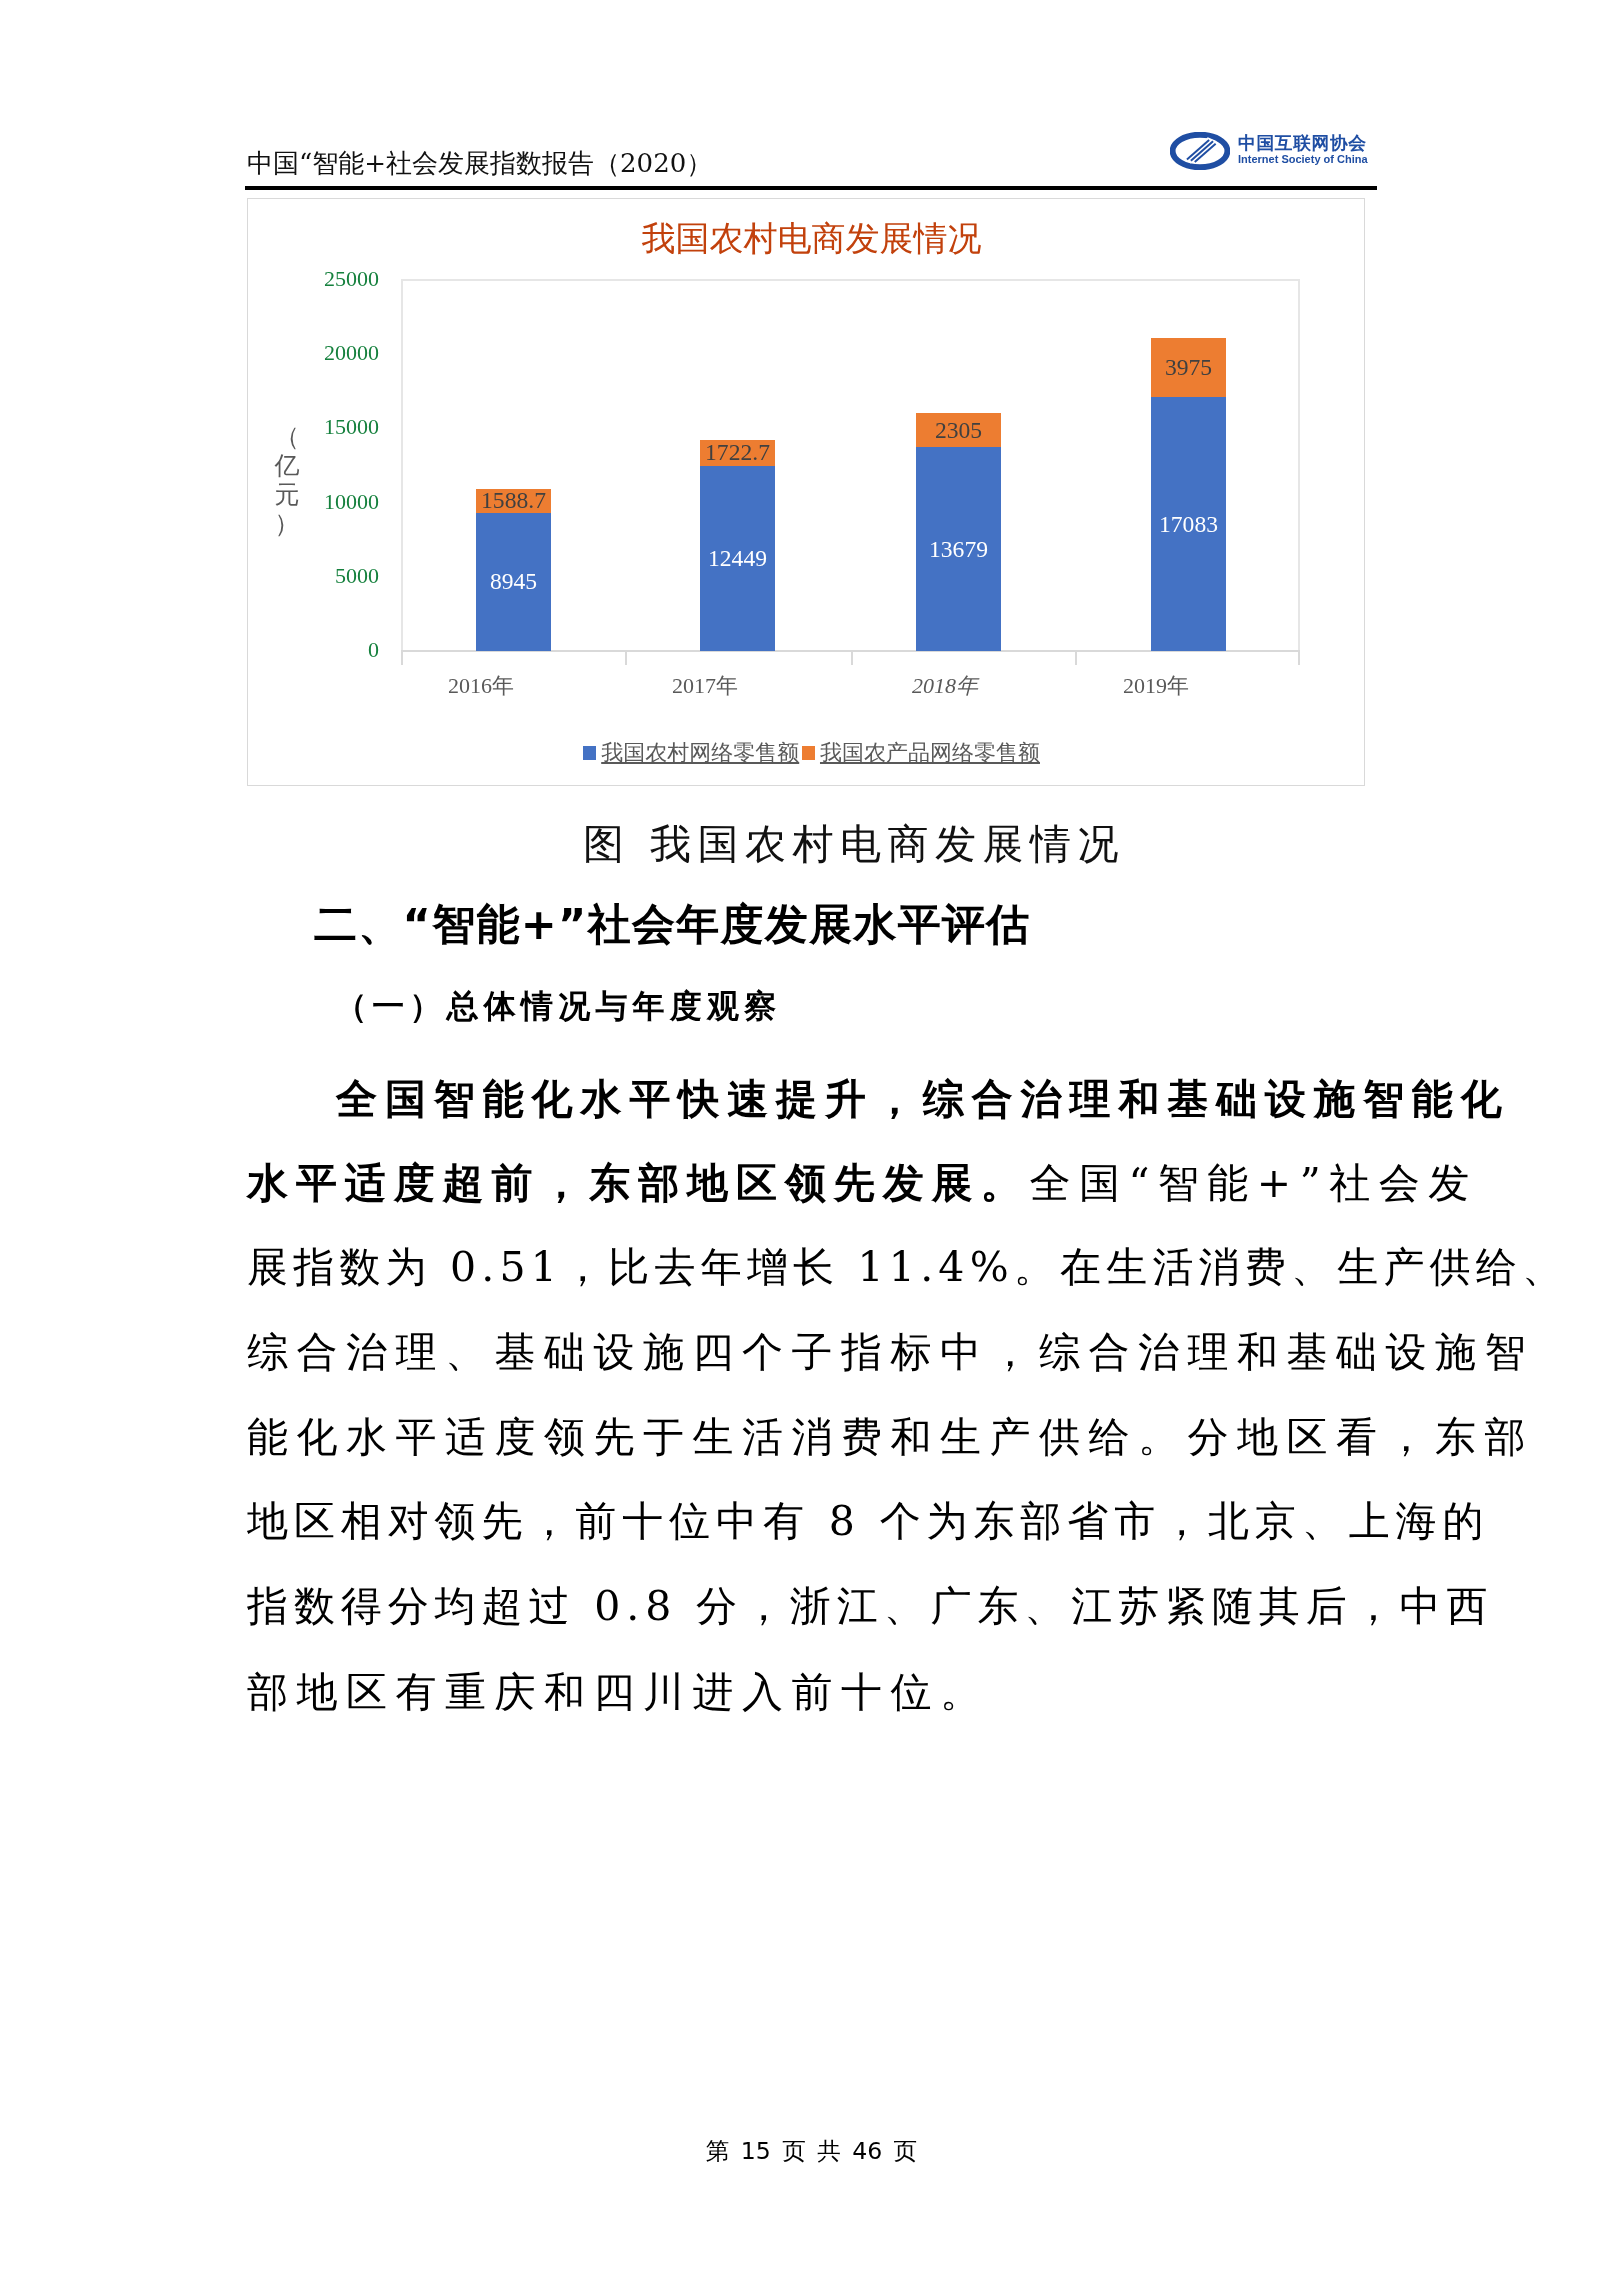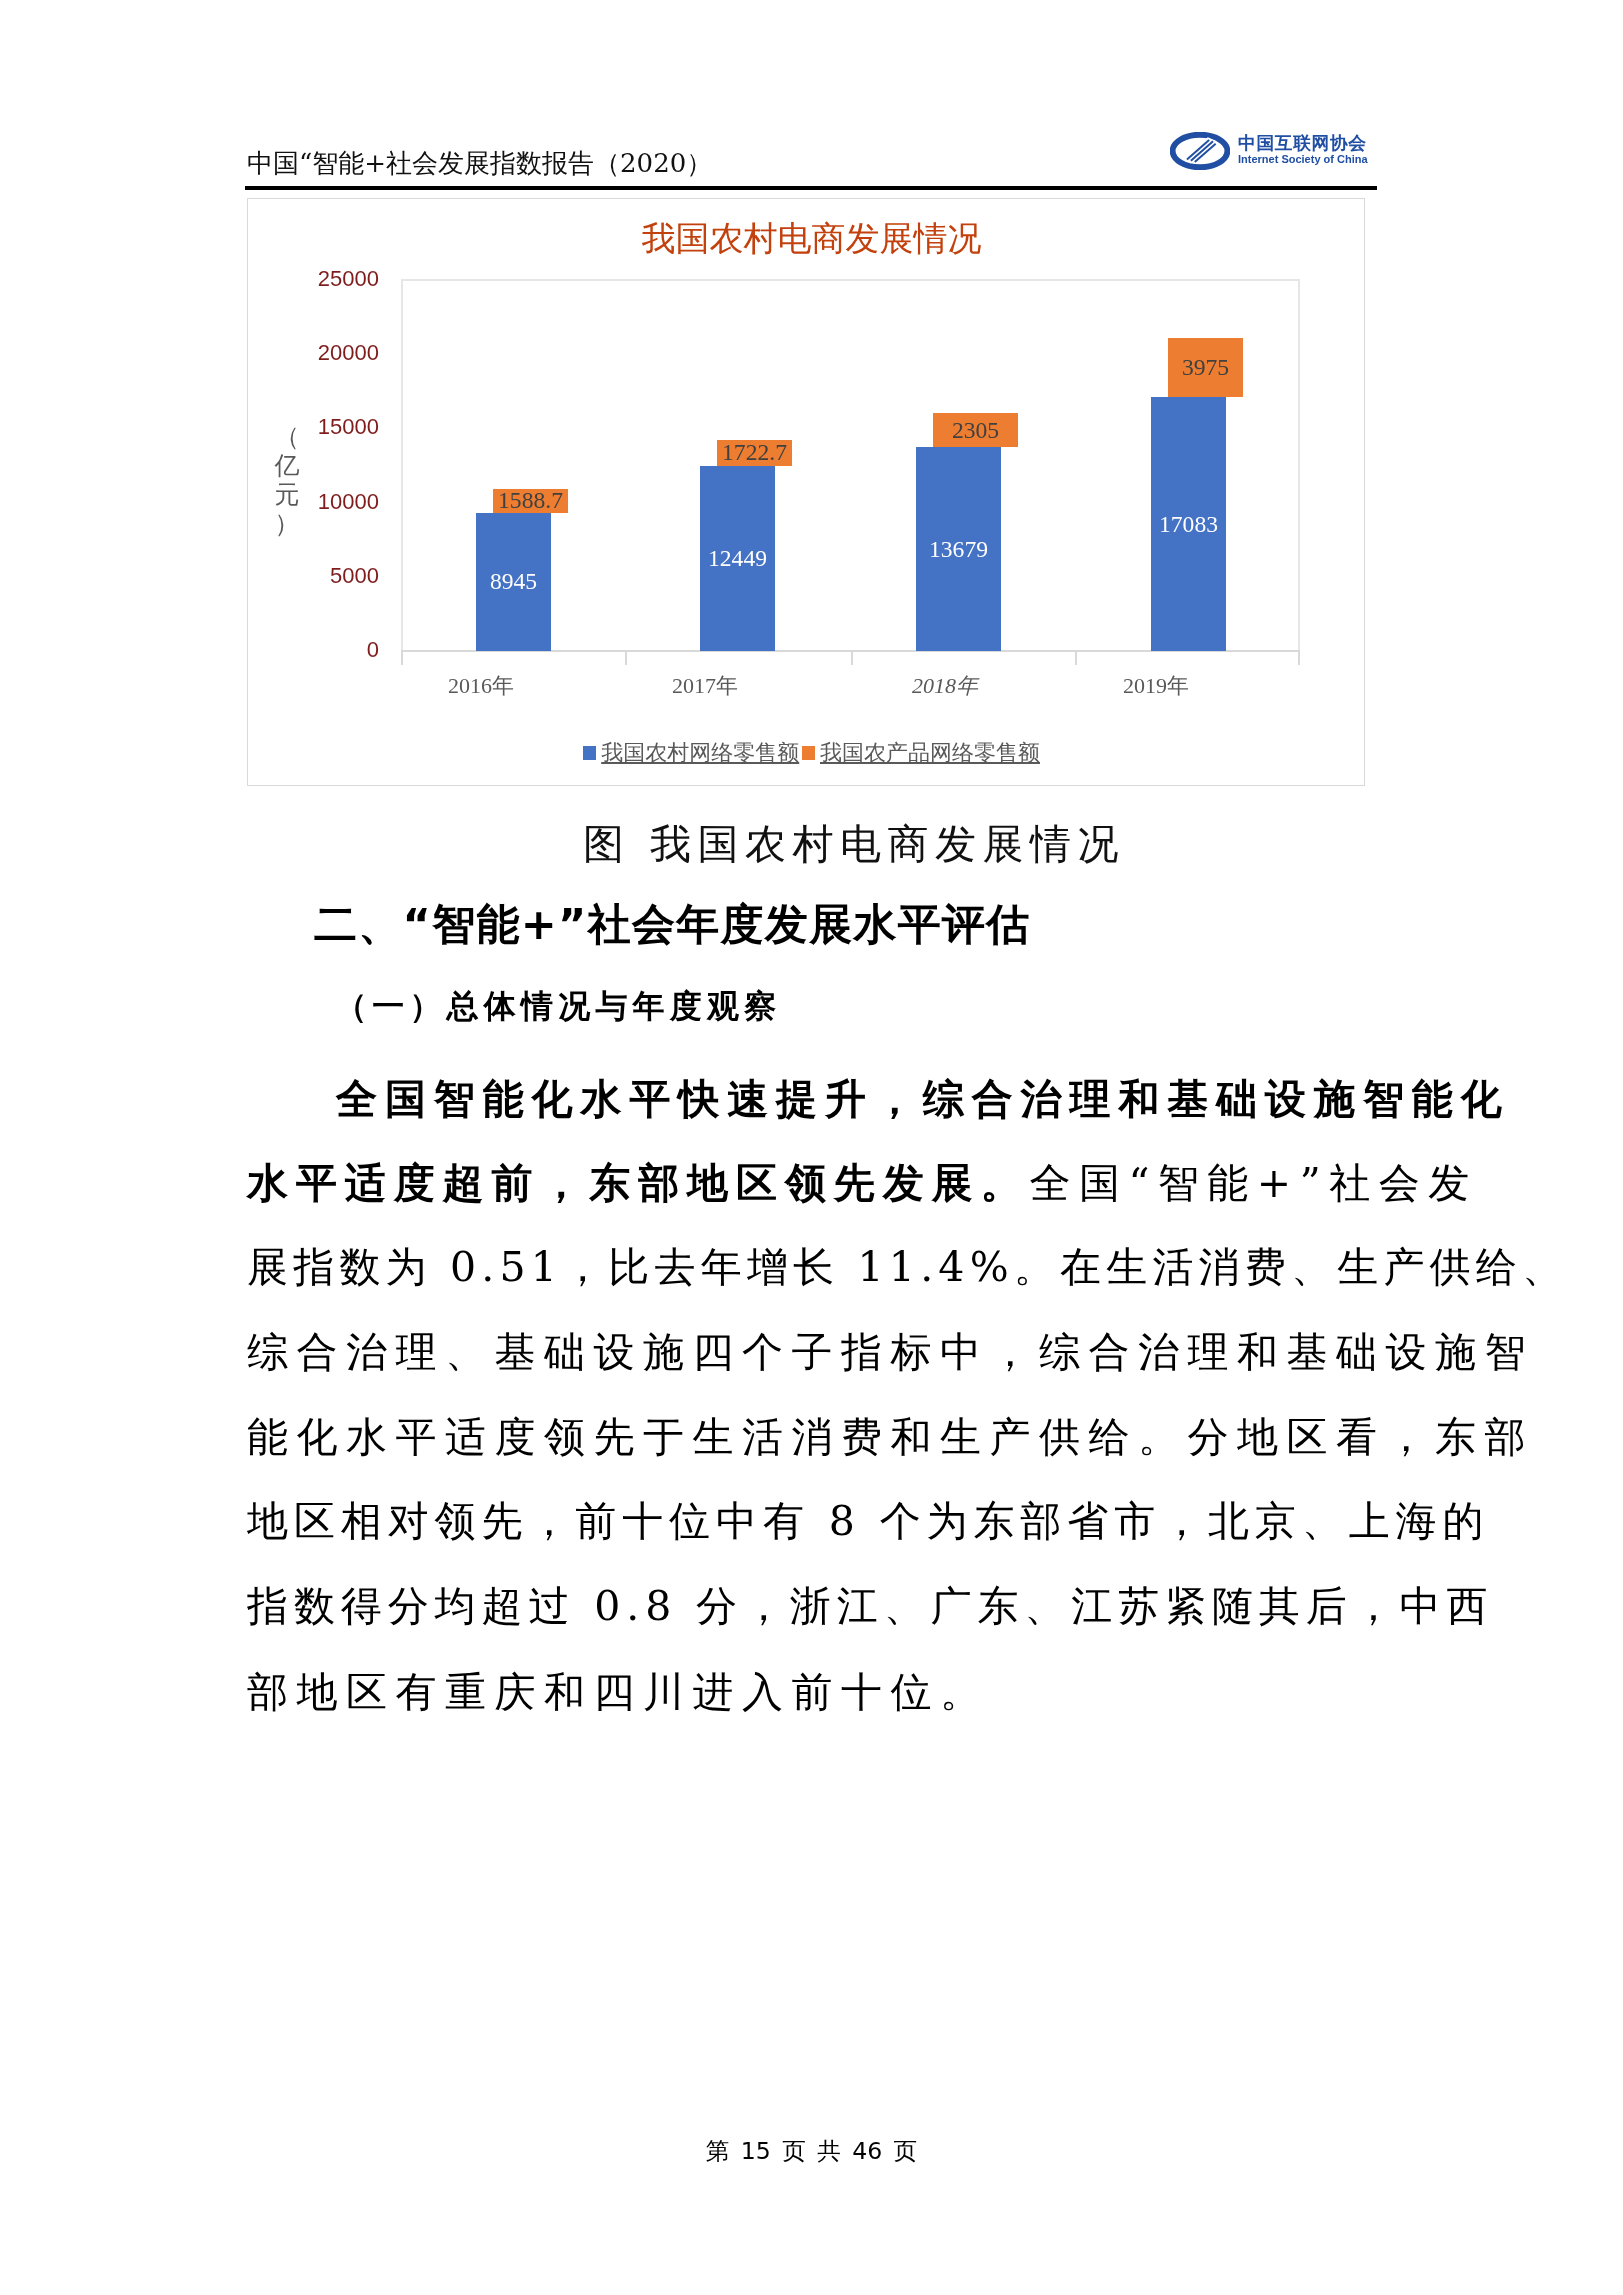--- a/index.html
+++ b/index.html
@@ -21,29 +21,29 @@
   .chart-frame { position: absolute; left: 247px; top: 198px; width: 1118px; height: 588px;
                  border: 1.3px solid #d9d9d9; background: #fff; box-sizing: border-box; }
   .chart-title { position: absolute; left: 0; right: 0; top: 216px; text-align: center;
                  font-size: 34px; color: #c2410c; font-family: Liberation Mono, monospace; }
   .plot { position: absolute; left: 401px; top: 279px; width: 899px; height: 372px; }
   .plot-border { position: absolute; left: 0; top: 0; right: 0; bottom: 0;
                  border-top: 2px solid #e6e6e6; border-left: 2px solid #e6e6e6; border-right: 2px solid #e6e6e6; }
   .axis-base { position: absolute; left: 0; right: 0; bottom: -1.3px; height: 2.6px; background: #d9d9d9; }
   .xtick { position: absolute; bottom: -14.4px; width: 2px; height: 14.4px; background: #d9d9d9; }
   .ytick-label { position: absolute; right: 916px; width: 98px; text-align: right;
-                 font-size: 22px; color: #7f1d1d; font-family: Liberation Sans, sans-serif; }
+                 font-size: 22px; color: #15803d; font-family: Liberation Serif, serif; }
   .ytitle { position: absolute; left: 274px; top: 422px; width: 26px; font-size: 25px; color: #595959;
             line-height: 29px; text-align: center; font-family: "DejaVu Serif", serif; }
   .ytitle span { display: block; }
   .bar { position: absolute; width: 75px; }
   .seg { position: absolute; left: 0; width: 100%; display: flex; align-items: center; justify-content: center;
          font-family: "Liberation Serif", serif; font-size: 23.6px; }
   .seg-blue { background: #4472c4; color: #ffffff; }
-  .seg-orange { background: #ed7d31; color: #404040; margin-left: 17px; }
+  .seg-orange { background: #ed7d31; color: #404040; }
   .xlabel { position: absolute; top: 671px; width: 131px; font-size: 22px; color: #595959;
             font-family: "Liberation Serif", serif; }
   .legend { position: absolute; left: 0; right: 0; top: 738px; display: flex; justify-content: center;
             align-items: center; font-size: 22px; color: #595959; text-decoration: underline; }
   .legend-item { display: flex; align-items: center; margin: 0 1.3px; }
   .swatch { width: 13px; height: 14.4px; margin-right: 5.2px; }
 
   
   .caption { position: absolute; left: 0; right: 0; top: 817px; text-align: center; font-size: 41px;
              letter-spacing: 6.5px; font-family: "DejaVu Serif", serif; padding-left: 85px; color: #111; }

